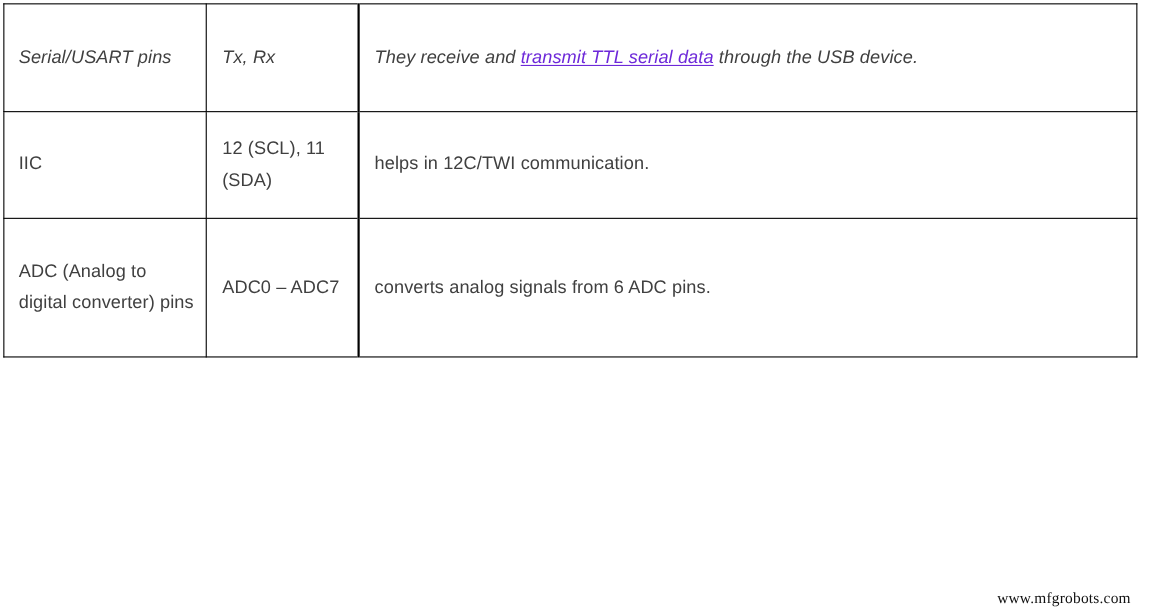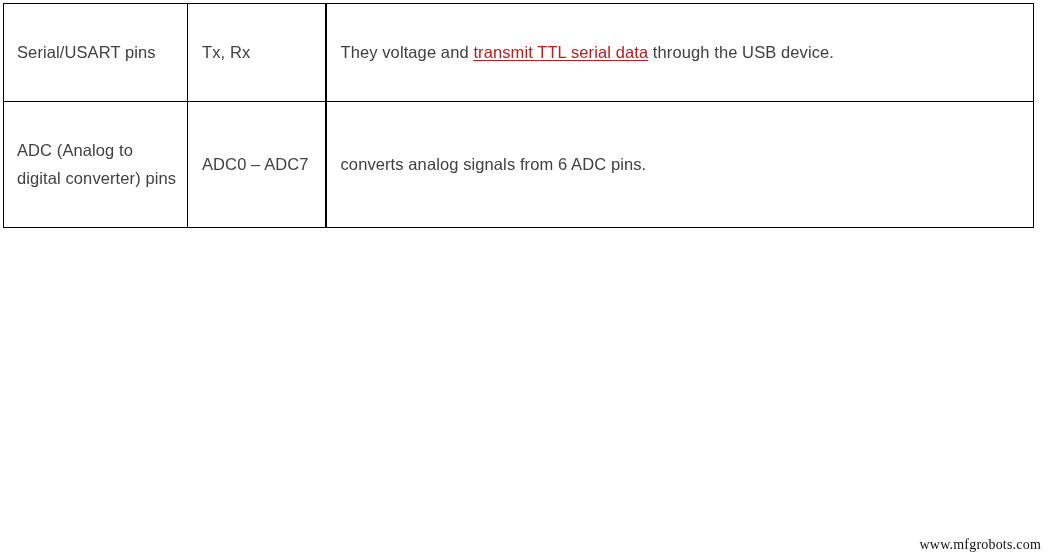--- a/index.html
+++ b/index.html
@@ -58,37 +58,37 @@
     padding-right: 8px;
   }
   
   .spec-table td.col-desc {
     border-left: 2px solid #000000;
     padding-left: 14px;
     padding-right: 10px;
   }
 
   .spec-table tr.r-io td        { height: 104px; }
-  .spec-table tr.r-serial td    { height: 80px; }
+  .spec-table tr.r-serial td    { height: 80px; font-style: italic; }
   .spec-table tr.r-aref td      { height: 104px; }
   .spec-table tr.r-iic td       { height: 79px; }
   .spec-table tr.r-adc td       { height: 108px; }
 
   
   a.inline-link {
-    color: #b91c1c;
+    color: #6d28d9;
     text-decoration: underline;
     text-decoration-thickness: 1px;
     text-underline-offset: 2px;
   }
 
   
   .watermark {
     position: absolute;
-    right: 6px;
+    right: 19px;
     bottom: 2px;
     font-family: "Liberation Serif", serif;
     font-size: 14px;
     color: #111111;
     letter-spacing: 0.2px;
     white-space: nowrap;
     background: #ffffff;
     padding: 0 2px;
   }
 </style>
@@ -102,24 +102,29 @@
       <col class="c1">
       <col class="c2">
       <col class="c3">
     </colgroup>
     <tbody>
 
 
       <tr class="r-serial">
         <td class="col-name">Serial/USART pins</td>
         <td class="col-pin">Tx, Rx</td>
-        <td class="col-desc"><span>They voltage and </span><a class="inline-link" href="#">transmit TTL serial data</a><span> through the USB device.</span></td>
+        <td class="col-desc"><span>They receive and </span><a class="inline-link" href="#">transmit TTL serial data</a><span> through the USB device.</span></td>
       </tr>
 
 
+      <tr class="r-iic">
+        <td class="col-name">IIC</td>
+        <td class="col-pin">12 (SCL), 11 (SDA)</td>
+        <td class="col-desc"><span>helps in 12C/TWI communication.</span></td>
+      </tr>
 
       <tr class="r-adc">
         <td class="col-name">ADC (Analog to digital converter) pins</td>
         <td class="col-pin">ADC0 – ADC7</td>
         <td class="col-desc"><span>converts analog signals from 6 ADC pins.</span></td>
       </tr>
 
     </tbody>
   </table>
 

